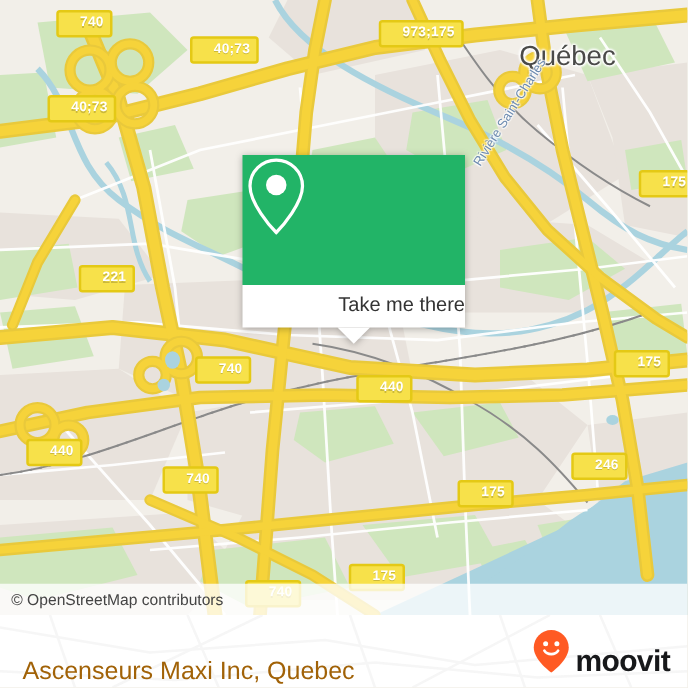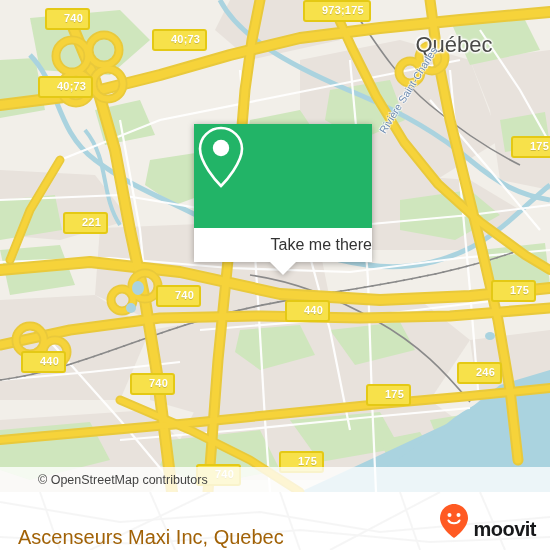--- a/index.html
+++ b/index.html
@@ -33,32 +33,32 @@
   #callout-white{height:34px;background:#ffffff;display:flex;
                  align-items:center;justify-content:flex-end;}
   #callout-label{color:#333333;font-size:16px;}
   #callout-tail{position:absolute;left:50%;transform:translateX(-50%);
                 top:138px;width:0;height:0;border-left:13px solid transparent;
                 border-right:13px solid transparent;border-top:13px solid #ffffff;}
 
   
   #attribution{position:absolute;left:0;top:467px;width:550px;height:25px;
                background:rgba(255,255,255,.78);display:flex;align-items:center;}
-  #attribution span{color:#444;font-size:12.5px;padding-left:9px;margin-left:29px;}
+  #attribution span{color:#444;font-size:12.5px;padding-left:9px;}
 
   
   #bottombar{position:absolute;left:0;top:492px;width:550px;height:58px;
              background:#ffffff;overflow:hidden;}
   #bottombar-watermark{position:absolute;left:0;top:0;width:550px;height:58px;
              opacity:.09;}
   #bottom-title{position:absolute;left:18px;top:16px;height:58px;display:flex;
              align-items:center;color:#a16207;font-size:20px;}
   #brand{position:absolute;right:14px;top:0;height:58px;display:flex;
              align-items:center;gap:4px;}
-  #brand-name{color:#17181a;font-size:20px;font-weight:bold;letter-spacing:-.5px;margin-top:17px;}
+  #brand-name{color:#17181a;font-size:24px;font-weight:bold;letter-spacing:-.5px;margin-top:17px;}
 </style>
 </head>
 <body>
 
 <div id="app">
 
   <div id="map">
     <svg width="550" height="492" viewBox="0 0 550 492">
       <defs>
         <clipPath id="mapclip">
@@ -201,21 +201,21 @@
         </g>
       </g>
     </svg>
 
     <div class="place-label" style="left:454px;top:45px;transform:translate(-50%,-50%);">Québec</div>
 
     <div class="river-label" style="left:408px;top:90px;transform:translate(-50%,-50%) rotate(-58deg);">Rivière Saint-Charles</div>
 
     <div class="shield" style="left:45px;top:8px;">740</div>
     <div class="shield" style="left:152px;top:29px;">40;73</div>
-    <div class="shield" style="left:303px;top:0;text-align:right;">973;175</div>
+    <div class="shield" style="left:303px;top:16px;text-align:right;">973;175</div>
     <div class="shield" style="left:38px;top:76px;">40;73</div>
     <div class="shield" style="left:511px;top:136px;">175</div>
     <div class="shield" style="left:63px;top:212px;">221</div>
     <div class="shield" style="left:491px;top:280px;">175</div>
     <div class="shield" style="left:156px;top:285px;">740</div>
     <div class="shield" style="left:285px;top:300px;">440</div>
     <div class="shield" style="left:21px;top:351px;">440</div>
     <div class="shield" style="left:130px;top:373px;">740</div>
     <div class="shield" style="left:457px;top:362px;">246</div>
     <div class="shield" style="left:366px;top:384px;">175</div>

